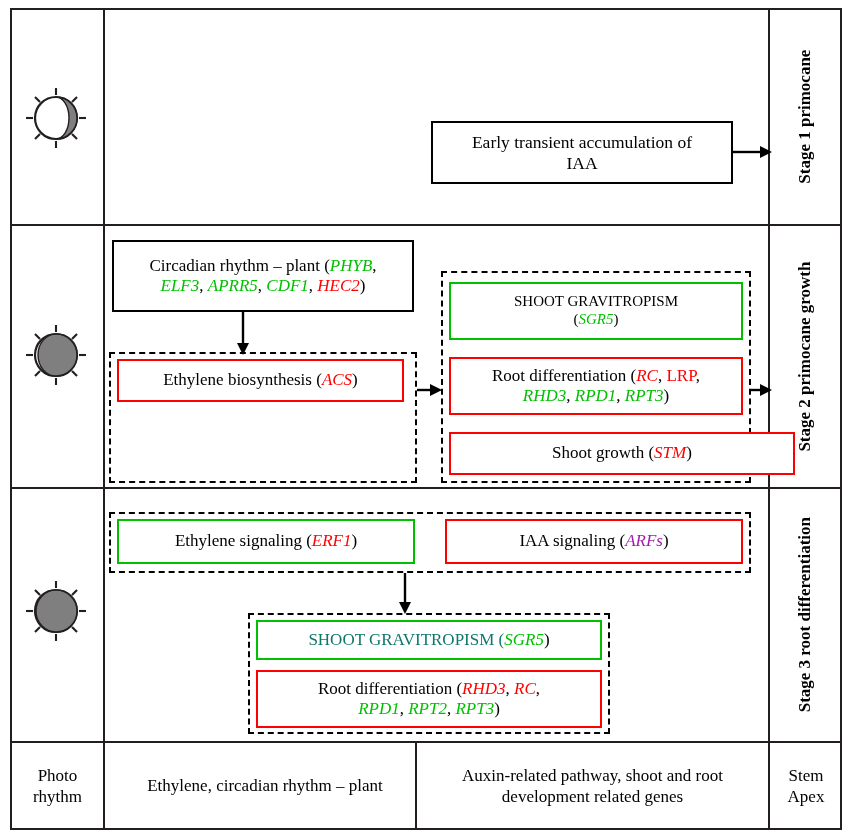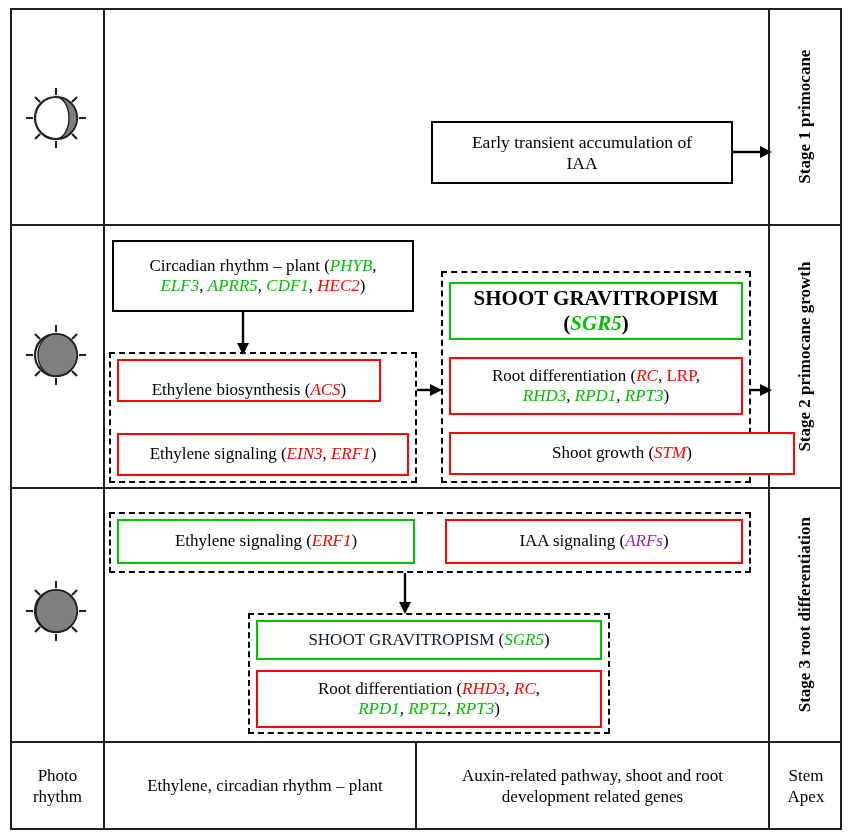--- a/index.html
+++ b/index.html
@@ -188,40 +188,35 @@
   </div>
 
   <div class="arrow" style="left:235px; top:312px;">
     <svg width="16" height="44">
       <line x1="8" y1="0" x2="8" y2="32" stroke="#000" stroke-width="2.4"></line>
       <polygon points="2,31 14,31 8,43" fill="#000"></polygon>
     </svg>
   </div>
 
   <div class="dashgroup" style="left:109px; top:352px; width:308px; height:131px;"></div>
-  <div class="box b-red" style="left:117px; top:359px; width:264px; height:43px; font-size:17px;align-items:flex-end;">
+  <div class="box b-red" style="left:117px; top:359px; width:287px; height:43px; font-size:17px;">
     <div class="inner">
         <div><span style="color: rgb(0, 0, 0);">Ethylene biosynthesis (</span><span style="color: rgb(255, 0, 0); font-style: italic;">ACS</span><span style="color: rgb(0, 0, 0);">)</span></div>
-      </div>
-  </div>
-  <div class="box b-red" style="left:117px; top:433px; width:292px; height:43px; font-size:17px;">
-    <div class="inner">
-        <div><span style="color: rgb(0, 0, 0);">Ethylene signaling (</span><span style="color: rgb(255, 0, 0); font-style: italic;">EIN3</span><span style="color: rgb(0, 0, 0);">, </span><span style="color: rgb(255, 0, 0); font-style: italic;">ERF1</span><span style="color: rgb(0, 0, 0);">)</span></div>
       </div>
   </div>
 
   <div class="arrow" style="left:417px; top:382px;">
     <svg width="26" height="16">
       <line x1="0" y1="8" x2="14" y2="8" stroke="#000" stroke-width="2.4"></line>
       <polygon points="13,2 25,8 13,14" fill="#000"></polygon>
     </svg>
   </div>
 
   <div class="dashgroup" style="left:441px; top:271px; width:310px; height:212px;"></div>
-  <div class="box b-green" style="left:449px; top:282px; width:294px; height:58px; font-size:21px;font-weight:bold;">
+  <div class="box b-green" style="left:449px; top:282px; width:294px; height:58px; font-size:15px;">
     <div class="inner">
         <div><span style="color: rgb(0, 0, 0);">SHOOT GRAVITROPISM</span></div>
         <div><span style="color: rgb(0, 0, 0);">(</span><span style="color: rgb(0, 192, 0); font-style: italic;">SGR5</span><span style="color: rgb(0, 0, 0);">)</span></div>
       </div>
   </div>
   <div class="box b-red" style="left:449px; top:357px; width:294px; height:58px; font-size:17px;">
     <div class="inner">
         <div><span style="color: rgb(0, 0, 0);">Root differentiation (</span><span style="color: rgb(255, 0, 0); font-style: italic;">RC</span><span style="color: rgb(0, 0, 0);">, </span><span style="color: rgb(255, 0, 0); ">LRP</span><span style="color: rgb(0, 0, 0);">,</span></div>
         <div><span style="color: rgb(0, 192, 0); font-style: italic;">RHD3</span><span style="color: rgb(0, 0, 0);">, </span><span style="color: rgb(0, 192, 0); font-style: italic;">RPD1</span><span style="color: rgb(0, 0, 0);">, </span><span style="color: rgb(0, 192, 0); font-style: italic;">RPT3</span><span style="color: rgb(0, 0, 0);">)</span></div>
       </div>
@@ -254,21 +249,21 @@
   <div class="arrow" style="left:397px; top:573px;">
     <svg width="16" height="42">
       <line x1="8" y1="0" x2="8" y2="30" stroke="#000" stroke-width="2.4"></line>
       <polygon points="2,29 14,29 8,41" fill="#000"></polygon>
     </svg>
   </div>
 
   <div class="dashgroup" style="left:248px; top:613px; width:362px; height:121px;"></div>
   <div class="box b-green" style="left:256px; top:620px; width:346px; height:40px; font-size:17px;">
     <div class="inner">
-        <div><span style="color: #0f172a;">SHOOT GRAVITROPISM (</span><span style="color: rgb(0, 192, 0); font-style: italic;">SGR5</span><span style="color: rgb(0, 0, 0);">)</span></div>
+        <div><span style="color: #0f766e;">SHOOT GRAVITROPISM (</span><span style="color: rgb(0, 192, 0); font-style: italic;">SGR5</span><span style="color: rgb(0, 0, 0);">)</span></div>
       </div>
   </div>
   <div class="box b-red" style="left:256px; top:670px; width:346px; height:58px; font-size:17px;">
     <div class="inner">
         <div><span style="color: rgb(0, 0, 0);">Root differentiation (</span><span style="color: rgb(255, 0, 0); font-style: italic;">RHD3</span><span style="color: rgb(0, 0, 0);">, </span><span style="color: rgb(255, 0, 0); font-style: italic;">RC</span><span style="color: rgb(0, 0, 0);">,</span></div>
         <div><span style="color: rgb(0, 192, 0); font-style: italic;">RPD1</span><span style="color: rgb(0, 0, 0);">, </span><span style="color: rgb(0, 192, 0); font-style: italic;">RPT2</span><span style="color: rgb(0, 0, 0);">, </span><span style="color: rgb(0, 192, 0); font-style: italic;">RPT3</span><span style="color: rgb(0, 0, 0);">)</span></div>
       </div>
   </div>
 
   <div class="stage-label" style="left:768px; top:10px; width:74px; height:214px; font-size:17px;">

